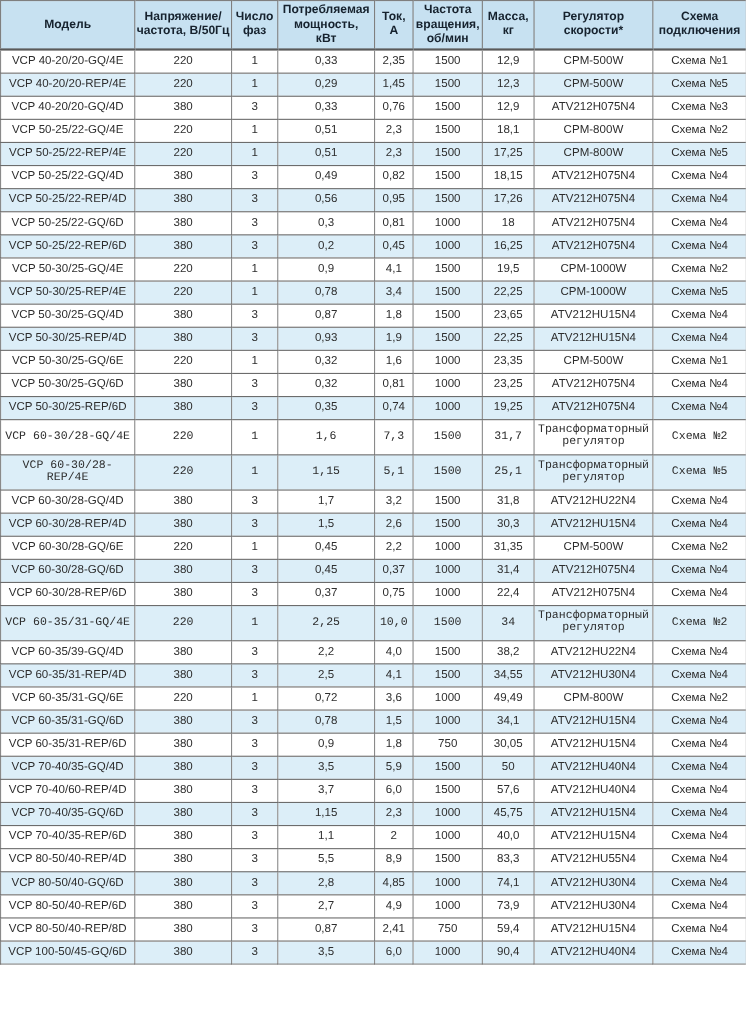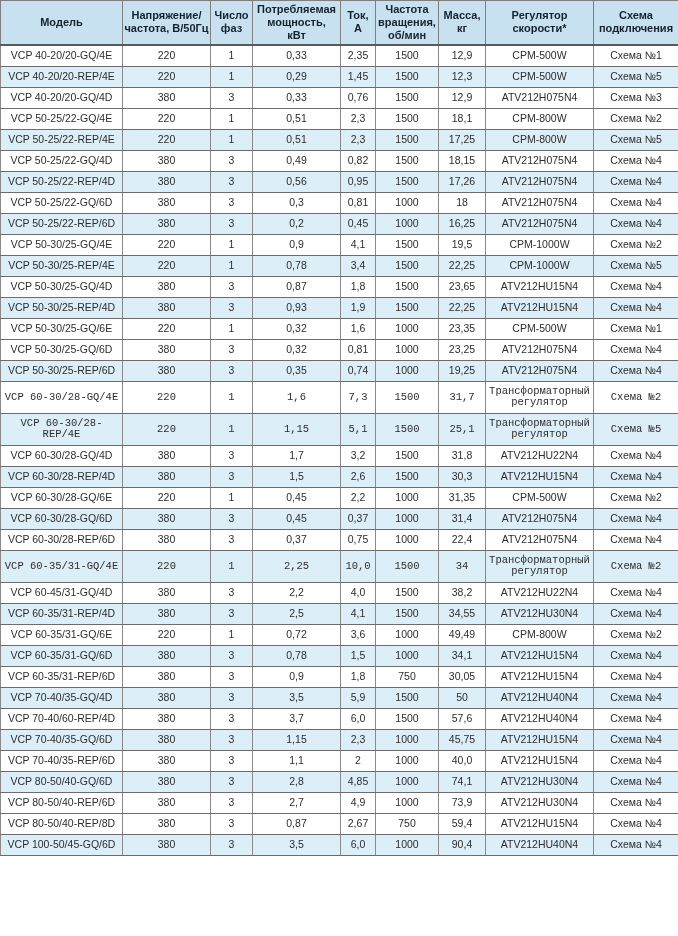--- a/index.html
+++ b/index.html
@@ -342,21 +342,21 @@
     <td>220</td>
     <td>1</td>
     <td>2,25</td>
     <td>10,0</td>
     <td>1500</td>
     <td>34</td>
     <td>Трансформаторный регулятор</td>
     <td>Схема №2</td>
   </tr>
       <tr>
-    <td>VCP 60-45/31-GQ/4D</td>
+    <td>VCP 60-35/39-GQ/4D</td>
     <td>380</td>
     <td>3</td>
     <td>2,2</td>
     <td>4,0</td>
     <td>1500</td>
     <td>38,2</td>
     <td>ATV212HU22N4</td>
     <td>Схема №4</td>
   </tr>
       <tr class="shaded">
@@ -440,20 +440,31 @@
     <td>VCP 70-40/35-REP/6D</td>
     <td>380</td>
     <td>3</td>
     <td>1,1</td>
     <td>2</td>
     <td>1000</td>
     <td>40,0</td>
     <td>ATV212HU15N4</td>
     <td>Схема №4</td>
   </tr>
+      <tr>
+    <td>VCP 80-50/40-REP/4D</td>
+    <td>380</td>
+    <td>3</td>
+    <td>5,5</td>
+    <td>8,9</td>
+    <td>1500</td>
+    <td>83,3</td>
+    <td>ATV212HU55N4</td>
+    <td>Схема №4</td>
+  </tr>
       <tr class="shaded">
     <td>VCP 80-50/40-GQ/6D</td>
     <td>380</td>
     <td>3</td>
     <td>2,8</td>
     <td>4,85</td>
     <td>1000</td>
     <td>74,1</td>
     <td>ATV212HU30N4</td>
     <td>Схема №4</td>
@@ -467,21 +478,21 @@
     <td>1000</td>
     <td>73,9</td>
     <td>ATV212HU30N4</td>
     <td>Схема №4</td>
   </tr>
       <tr>
     <td>VCP 80-50/40-REP/8D</td>
     <td>380</td>
     <td>3</td>
     <td>0,87</td>
-    <td>2,67</td>
+    <td>2,41</td>
     <td>750</td>
     <td>59,4</td>
     <td>ATV212HU15N4</td>
     <td>Схема №4</td>
   </tr>
       <tr class="shaded">
     <td>VCP 100-50/45-GQ/6D</td>
     <td>380</td>
     <td>3</td>
     <td>3,5</td>

